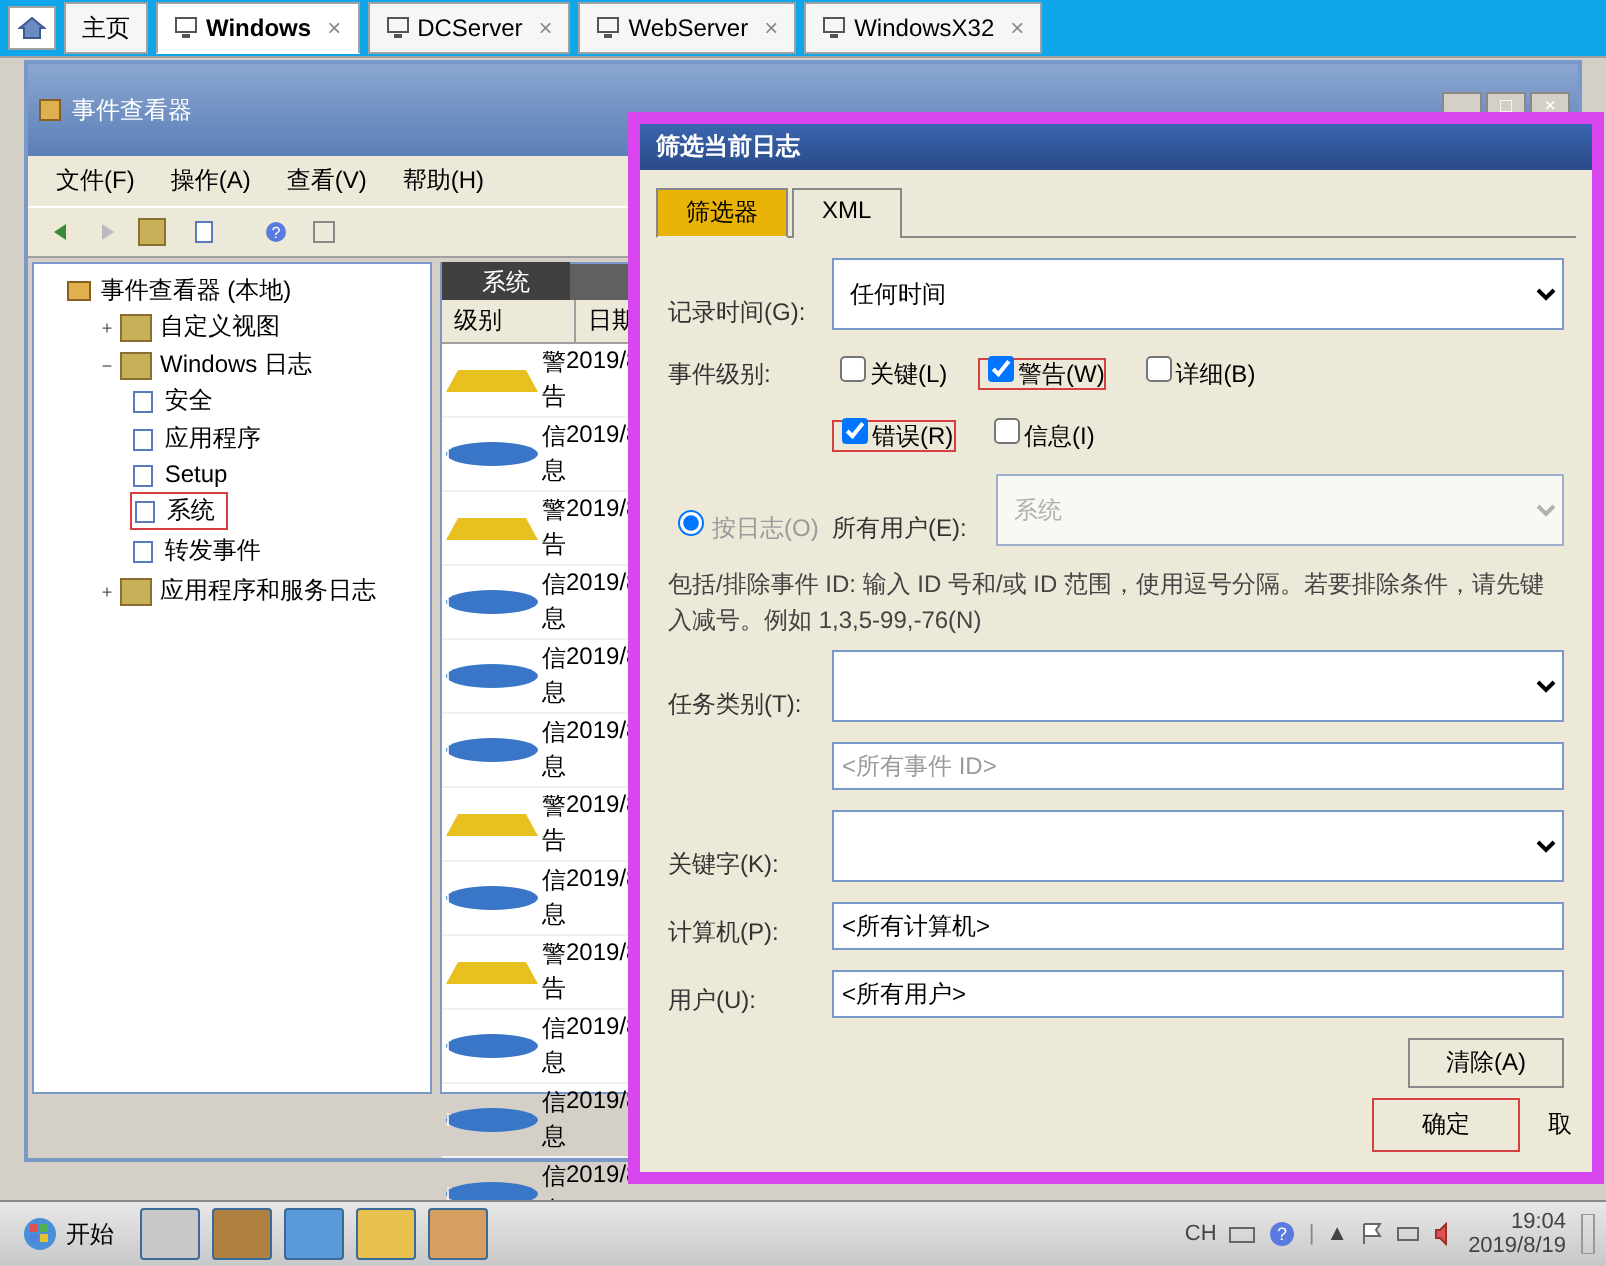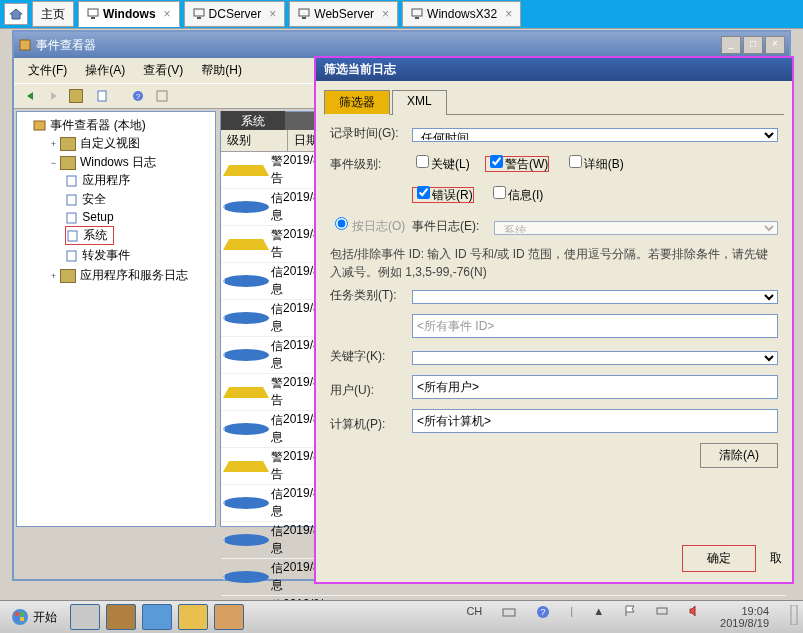--- a/index.html
+++ b/index.html
@@ -2,21 +2,21 @@
 <html><head>
 <meta charset="utf-8">
 <style>
 body{margin:0;font:12px "Microsoft YaHei",SimSun,Arial;background:#d4d0c8;width:803px;height:633px;overflow:hidden;position:relative}
 .tabbar{display:flex;background:#0ea5e9;border-bottom:1px solid #a0a0a0;height:28px;align-items:center;padding-left:4px}
 .home-tab{width:22px;height:20px;border:1px solid #a0a0a0;background:#fff;display:flex;align-items:center;justify-content:center;margin-right:4px}
 .app-tab{height:20px;border:1px solid #a0a0a0;background:#f6f6f6;padding:2px 8px;display:flex;align-items:center;margin-right:4px;gap:4px;font-size:12px}
 .app-tab.active{background:#fff;border-bottom-color:#fff}
 .close-x{color:#8a8a8a;margin-left:4px;cursor:pointer}
 .mdi-frame{position:absolute;top:30px;left:12px;right:12px;bottom:52px;border:2px solid #7b99c8;background:#d4d0c8}
-.mdi-title{background:linear-gradient(#8ba6d0,#5b7fb8);color:#fff;height:22px;display:flex;align-items:center;justify-content:space-between;padding:2px 4px}
+.mdi-title{background:linear-gradient(#8ba6d0,#5b7fb8);color:#fff;height:22px;display:flex;align-items:center;justify-content:space-between;padding:12px 4px}
 .mdi-title .ctrl{display:flex;gap:2px}
 .winbtn{width:18px;height:16px;background:#d4d0c8;border:1px solid #888;font-size:10px;text-align:center;line-height:14px}
 .menubar{display:flex;gap:2px;padding:2px 6px;background:#ece9d8}
 .menubar span{padding:2px 8px}
 .toolbar{display:flex;gap:4px;padding:2px 6px;background:#ece9d8;border-top:1px solid #fff;border-bottom:1px solid #a0a0a0}
 .toolbtn{width:18px;height:18px;border:1px solid transparent;display:flex;align-items:center;justify-content:center}
 .content{display:flex;height:420px}
 .tree{width:198px;background:#fff;border:1px solid #7b99c8;margin:2px;overflow:auto;padding:4px 0}
 .tree ul{list-style:none;margin:0;padding-left:16px}
 .tree li{white-space:nowrap;padding:1px 0}
@@ -26,44 +26,44 @@
 .mid{flex:1;display:flex;flex-direction:column;margin:2px;background:#fff;border:1px solid #7b99c8}
 .midhead{background:#606060;color:#fff;display:flex;height:18px;align-items:center;font-size:12px}
 .midhead .tab{background:#404040;padding:2px 20px}
 .gridhead{display:flex;background:#ece9d8;border-bottom:1px solid #a0a0a0}
 .gridhead span{padding:2px 6px;border-right:1px solid #a0a0a0}
 .gridrow{display:flex;padding:1px 2px;border-bottom:1px solid #f0f0f0;font-size:12px}
 .gridrow span:first-child{width:60px;display:flex;align-items:center;gap:2px}
 .gridrow span:last-child{flex:1}
 .info-ico{width:12px;height:12px;border-radius:50%;background:#3a76c8;color:#fff;font-size:9px;text-align:center;line-height:12px}
 .warn-ico{width:0;height:0;border-left:6px solid transparent;border-right:6px solid transparent;border-bottom:11px solid #e8c020}
-.dialog{position:absolute;top:56px;left:314px;width:476px;height:524px;border:2px solid #d946ef;background:#ece9d8;z-index:10}
+.dialog{position:absolute;top:56px;left:314px;width:476px;height:524px;border:6px solid #d946ef;background:#ece9d8;z-index:10}
 .dlg-title{background:linear-gradient(#3a66b0,#2a4a88);color:#fff;padding:3px 8px;font-weight:bold}
 .dlg-tabs{display:flex;margin:8px 8px 0 8px;border-bottom:1px solid #888}
 .dlg-tab{padding:3px 14px;border:1px solid #888;border-bottom:none;background:#ece9d8;margin-right:2px;font-size:12px;position:relative;top:1px}
 .dlg-tab.active{background:#eab308;border-bottom:1px solid #ece9d8}
 .dlg-body{padding:10px 14px}
 .form-row{display:flex;align-items:flex-end;margin-bottom:10px;font-size:12px}
 .form-row label{width:82px;color:#333}
 .form-row .wide{flex:1}
-.sel{border:1px solid #7b99c8;background:#fff;height:14px;width:100%;padding:1px 4px;font-size:12px}
+.sel{border:1px solid #7b99c8;background:#fff;height:36px;width:100%;padding:1px 4px;font-size:12px}
 .chk{margin-right:2px}
 .chk-lbl{margin-right:12px}
 .radio{margin-right:4px}
 .hl{border:1px solid #d64040;padding:0 0}
 .dim{color:#9a9a9a}
 .helptxt{color:#444;margin:6px 0 6px 0;line-height:1.5}
 .txt{border:1px solid #7b99c8;background:#fff;height:20px;width:100%;padding:1px 4px;font-size:12px}
 .btn{border:1px solid #888;background:#ece9d8;padding:3px 18px;font-size:12px}
 .btn.primary{border:1px solid #d64040;padding:4px 24px}
 .taskbar{position:absolute;bottom:0;left:0;right:0;height:32px;background:linear-gradient(#e8e8e8,#c8c8c8);border-top:1px solid #888;display:flex;align-items:center;padding:0 4px;justify-content:space-between}
 .tb-left{display:flex;align-items:center;gap:6px}
 .start{display:flex;align-items:center;gap:4px;padding:2px 6px;border:1px solid transparent}
 .tb-ico{width:28px;height:24px;background:#5a9ad8;border:1px solid #3a6a98;border-radius:2px}
-.tb-right{display:flex;align-items:flex-start;gap:20px;color:#444;font-size:11px}
+.tb-right{display:flex;align-items:center;gap:6px;color:#444;font-size:11px}
 .clock{text-align:right;line-height:1.1}
 svg{display:block}
 </style>
 </head>
 <body>
 
 <div class="tabbar">
   <div class="home-tab">
     <svg width="14" height="12">
         <path d="M7 1 L13 6 H11 V11 H3 V6 H1 Z" fill="#6a8ac0" stroke="#3a5a90"></path>
@@ -163,24 +163,24 @@
       <ul>
         <li><svg width="14" height="12" style="display:inline;vertical-align:middle">
               <rect x="1" y="1" width="11" height="9" fill="#e0b050" stroke="#8a6020"></rect>
             </svg> <span>事件查看器 (本地)</span>
           <ul>
             <li><span class="expand">+</span><span class="ticon"></span><span>自定义视图</span></li>
             <li><span class="expand">−</span><span class="ticon"></span><span>Windows 日志</span>
               <ul>
                 <li><svg width="14" height="12" style="display:inline;vertical-align:middle">
                       <rect x="2" y="1" width="9" height="10" fill="#fff" stroke="#5a7ac0"></rect>
-                    </svg> <span>应用程序</span></li>
+                    </svg> <span>安全</span></li>
                 <li><svg width="14" height="12" style="display:inline;vertical-align:middle">
                       <rect x="2" y="1" width="9" height="10" fill="#fff" stroke="#5a7ac0"></rect>
-                    </svg> <span>安全</span></li>
+                    </svg> <span>应用程序</span></li>
                 <li><svg width="14" height="12" style="display:inline;vertical-align:middle">
                       <rect x="2" y="1" width="9" height="10" fill="#fff" stroke="#5a7ac0"></rect>
                     </svg> <span>Setup</span></li>
                 <li><span class="sel-box"><svg width="14" height="12" style="display:inline;vertical-align:middle">
                         <rect x="2" y="1" width="9" height="10" fill="#fff" stroke="#5a7ac0"></rect>
                       </svg> <span>系统</span></span></li>
                 <li><svg width="14" height="12" style="display:inline;vertical-align:middle">
                       <rect x="2" y="1" width="9" height="10" fill="#fff" stroke="#5a7ac0"></rect>
                     </svg> <span>转发事件</span></li>
               </ul>
@@ -324,43 +324,43 @@
     </div>
     <div class="form-row">
       <label></label>
       <div class="wide">
         <span class="hl"><input type="checkbox" class="chk" checked="" style=""><span>错误(R)</span></span>
         <span style="margin-left:12px"><input type="checkbox" class="chk" style=""><span>信息(I)</span></span>
       </div>
     </div>
     <div class="form-row">
       <span style="width:82px"><input type="radio" class="radio" checked="" style=""><span class="dim">按日志(O)</span></span>
-      <label style="width:82px">事件日志(E):</label>
+      <label style="width:82px">所有用户(E):</label>
       <select class="sel wide dim" disabled=""><option>系统</option></select>
     </div>
     <div class="helptxt">包括/排除事件 ID: 输入 ID 号和/或 ID 范围，使用逗号分隔。若要排除条件，请先键入减号。例如 1,3,5-99,-76(N)</div>
     <div class="form-row">
         <label>任务类别(T):</label>
         <select class="sel wide"></select>
       </div>
     <div class="form-row">
         <label></label>
         <input class="txt wide dim" value="&lt;所有事件 ID&gt;" style="">
       </div>
     <div class="form-row">
         <label>关键字(K):</label>
         <select class="sel wide"></select>
       </div>
     <div class="form-row">
+        <label>计算机(P):</label>
+        <input class="txt wide" value="&lt;所有计算机&gt;" style="">
+      </div>
+    <div class="form-row">
         <label>用户(U):</label>
         <input class="txt wide" value="&lt;所有用户&gt;" style="">
-      </div>
-    <div class="form-row">
-        <label>计算机(P):</label>
-        <input class="txt wide" value="&lt;所有计算机&gt;" style="">
       </div>
     <div style="text-align:right;margin-top:4px"><button class="btn">清除(A)</button></div>
   </div>
   <div style="position:absolute;bottom:10px;right:10px;display:flex;gap:14px;align-items:center">
     <button class="btn primary">确定</button>
     <span>取</span>
   </div>
 </div>
 
 <div class="taskbar">

